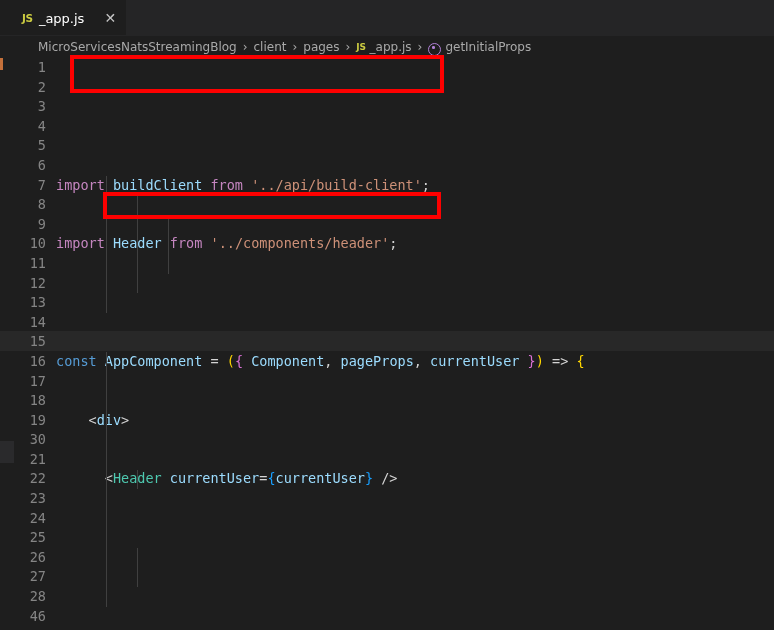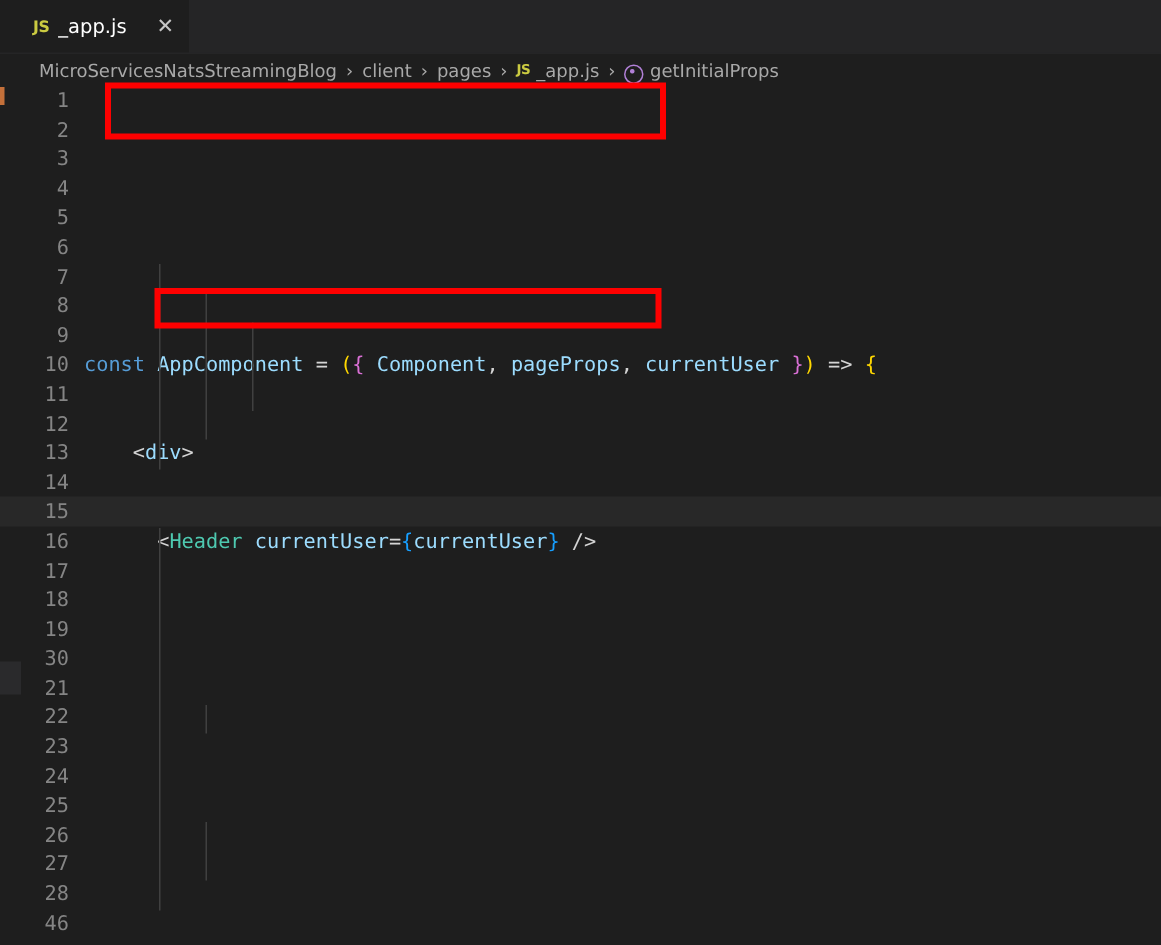--- a/index.html
+++ b/index.html
@@ -64,21 +64,21 @@
     cursor: pointer;
   }
   .tabbar-rest { flex: 1 1 auto; background: #252526; }
 
   
   .breadcrumb {
     height: 22px;
     background: #1e1e1e;
     display: flex;
     align-items: center;
-    padding-left: 26px;
+    padding-left: 38px;
     flex: 0 0 auto;
     font-family: "DejaVu Sans", sans-serif;
     font-size: 12px;
     color: #a9a9a9;
     white-space: nowrap;
     gap: 4px;
     position: relative;
     z-index: 1;
   }
   .bc-sep { color: #a9a9a9; margin: 0 2px; }
@@ -274,20 +274,22 @@
         
         <div class="indent-guides">
           <div class="iguide" style="left:-6px; top:117.6px; height:137.2px;"></div>
           <div class="iguide" style="left:25px; top:137.2px; height:98px;"></div>
           <div class="iguide" style="left:56px; top:156.8px; height:58.8px;"></div>
           <div class="iguide" style="left:-6px; top:294px; height:254.8px;"></div>
           <div class="iguide" style="left:25px; top:411.6px; height:19.6px;"></div>
           <div class="iguide" style="left:25px; top:490px; height:39.2px;"></div>
         </div>
 
+        <div class="ln"><span class="kw">import</span> <span class="var">buildClient</span> <span class="kw">from</span> <span class="str">'../api/build-client'</span><span class="punc">;</span></div>
+        <div class="ln"><span class="kw">import</span> <span class="var">Header</span> <span class="kw">from</span> <span class="str">'../components/header'</span><span class="punc">;</span></div>
         <div class="ln"> </div>
         <div class="ln"><span class="kw2">const</span> <span class="var">AppComponent</span> <span class="op">=</span> <span class="br1">(</span><span class="br2">{</span> <span class="var">Component</span><span class="punc">,</span> <span class="var">pageProps</span><span class="punc">,</span> <span class="var">currentUser</span> <span class="br2">}</span><span class="br1">)</span> <span class="op">=&gt;</span> <span class="br1">{</span></div>
         <div class="ln">    <span class="punc">&lt;</span><span class="var">div</span><span class="punc">&gt;</span></div>
         <div class="ln">      <span class="punc">&lt;</span><span class="tag">Header</span> <span class="var">currentUser</span><span class="op">=</span><span class="br3">{</span><span class="var">currentUser</span><span class="br3">}</span> <span class="punc">/&gt;</span></div>
         
         
         
         
         
         

